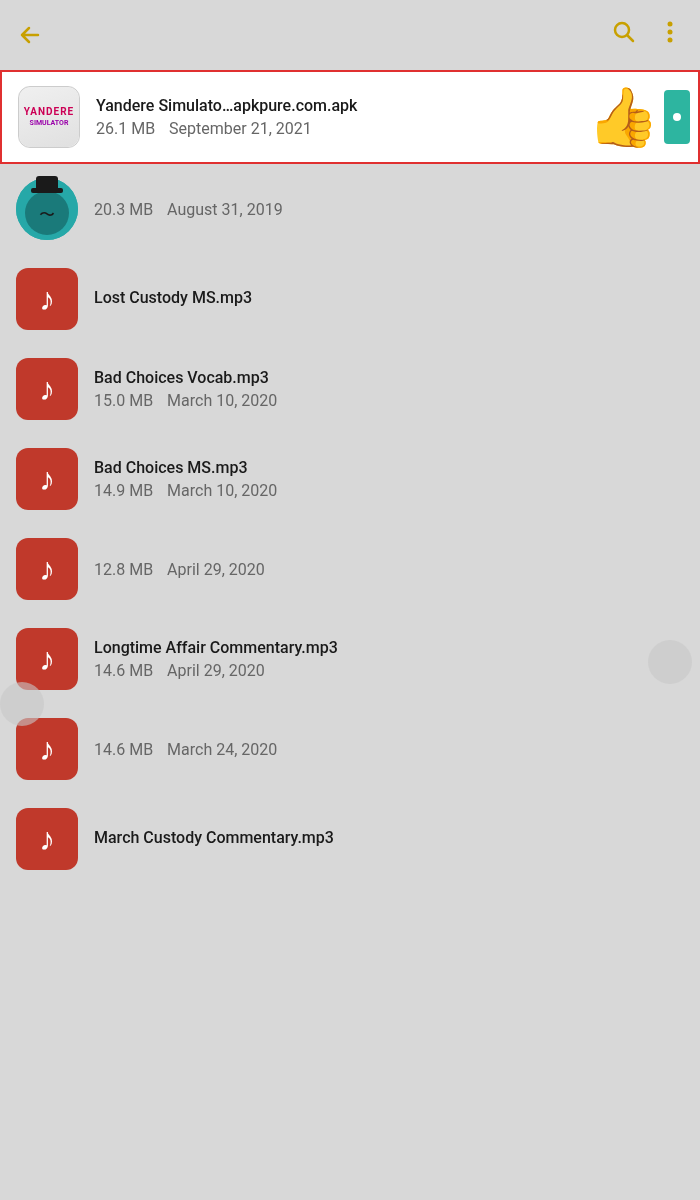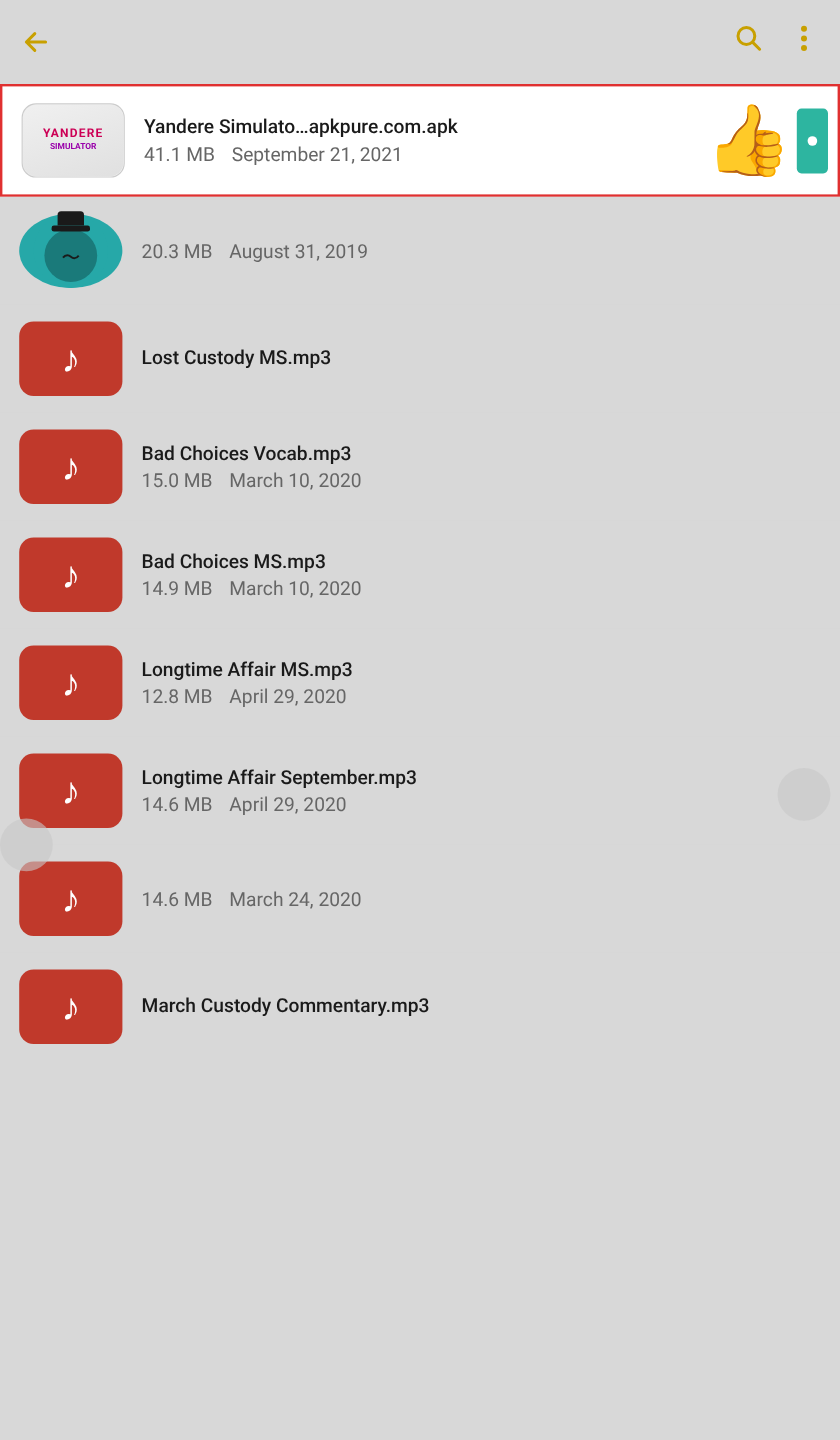--- a/index.html
+++ b/index.html
@@ -65,21 +65,21 @@
       position: relative;
       cursor: pointer;
     }
 
     .list-item.highlighted {
       background-color: #ffffff;
       border: 2.5px solid #e03030;
     }
 
     .item-icon {
-      width: 86px;
+      width: 62px;
       height: 62px;
       border-radius: 12px;
       flex-shrink: 0;
       margin-right: 16px;
       display: flex;
       align-items: center;
       justify-content: center;
       overflow: hidden;
     }
 
@@ -189,21 +189,21 @@
           <div style="font-size:9px; font-weight:bold; color:#cc0055; text-align:center; line-height:1.1; padding:2px;">
             <span style="font-size:10px; letter-spacing:1px;">YANDERE</span><br>
             <span style="font-size:7px; color:#9900aa;">SIMULATOR</span>
           </div>
         </div>
       </div>
 
     <div class="item-info">
       <div class="item-name">Yandere Simulato…apkpure.com.apk</div>
       <div class="item-meta">
-        <span>41.1 MB</span>
+        <span>26.1 MB</span>
         <span>September 21, 2021</span>
       </div>
     </div>
 
       <div style="position:absolute; right:8px; top:50%; transform:translateY(-50%); display:flex; align-items:center; z-index:10; pointer-events:none;">
         <span style="font-size:58px; margin-right:4px;">👍</span>
         <div style="width:26px; height:54px; background-color:#2db5a0; border-radius:4px; display:flex; align-items:center; justify-content:center;">
           <div style="width:8px; height:8px; background:white; border-radius:50%;"></div>
         </div>
       </div>
@@ -273,36 +273,35 @@
     </div>
 
   </div>
     <div class="list-item">
 
       <div class="item-icon icon-music">
         <span class="music-note">♪</span>
       </div>
 
     <div class="item-info">
-      <div class="item-name">Longtime Affair MS.mp3</div>
       <div class="item-meta">
         <span>12.8 MB</span>
         <span>April 29, 2020</span>
       </div>
     </div>
 
   </div>
     <div class="list-item">
 
       <div class="item-icon icon-music">
         <span class="music-note">♪</span>
       </div>
 
     <div class="item-info">
-      <div class="item-name">Longtime Affair September.mp3</div>
+      <div class="item-name">Longtime Affair Commentary.mp3</div>
       <div class="item-meta">
         <span>14.6 MB</span>
         <span>April 29, 2020</span>
       </div>
     </div>
 
       <div class="scroll-circle scroll-circle-1"></div>
       <div class="scroll-circle scroll-circle-2"></div>
 
   </div>

